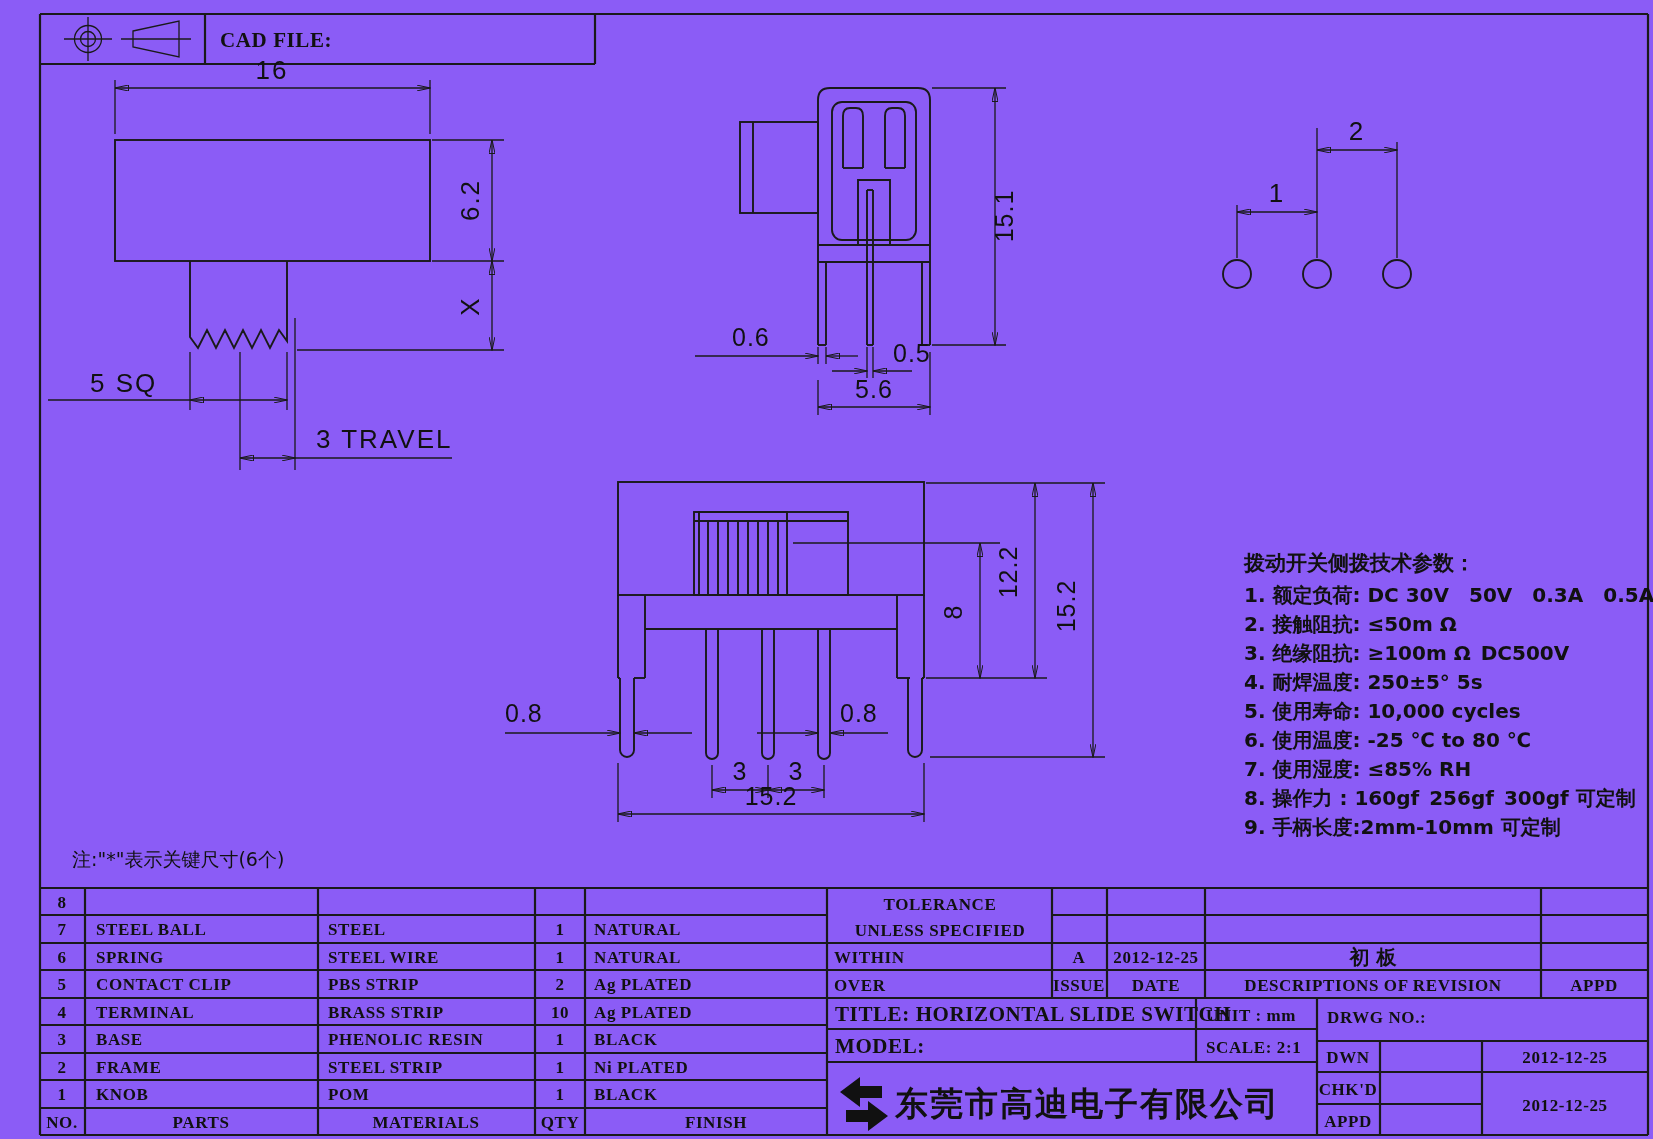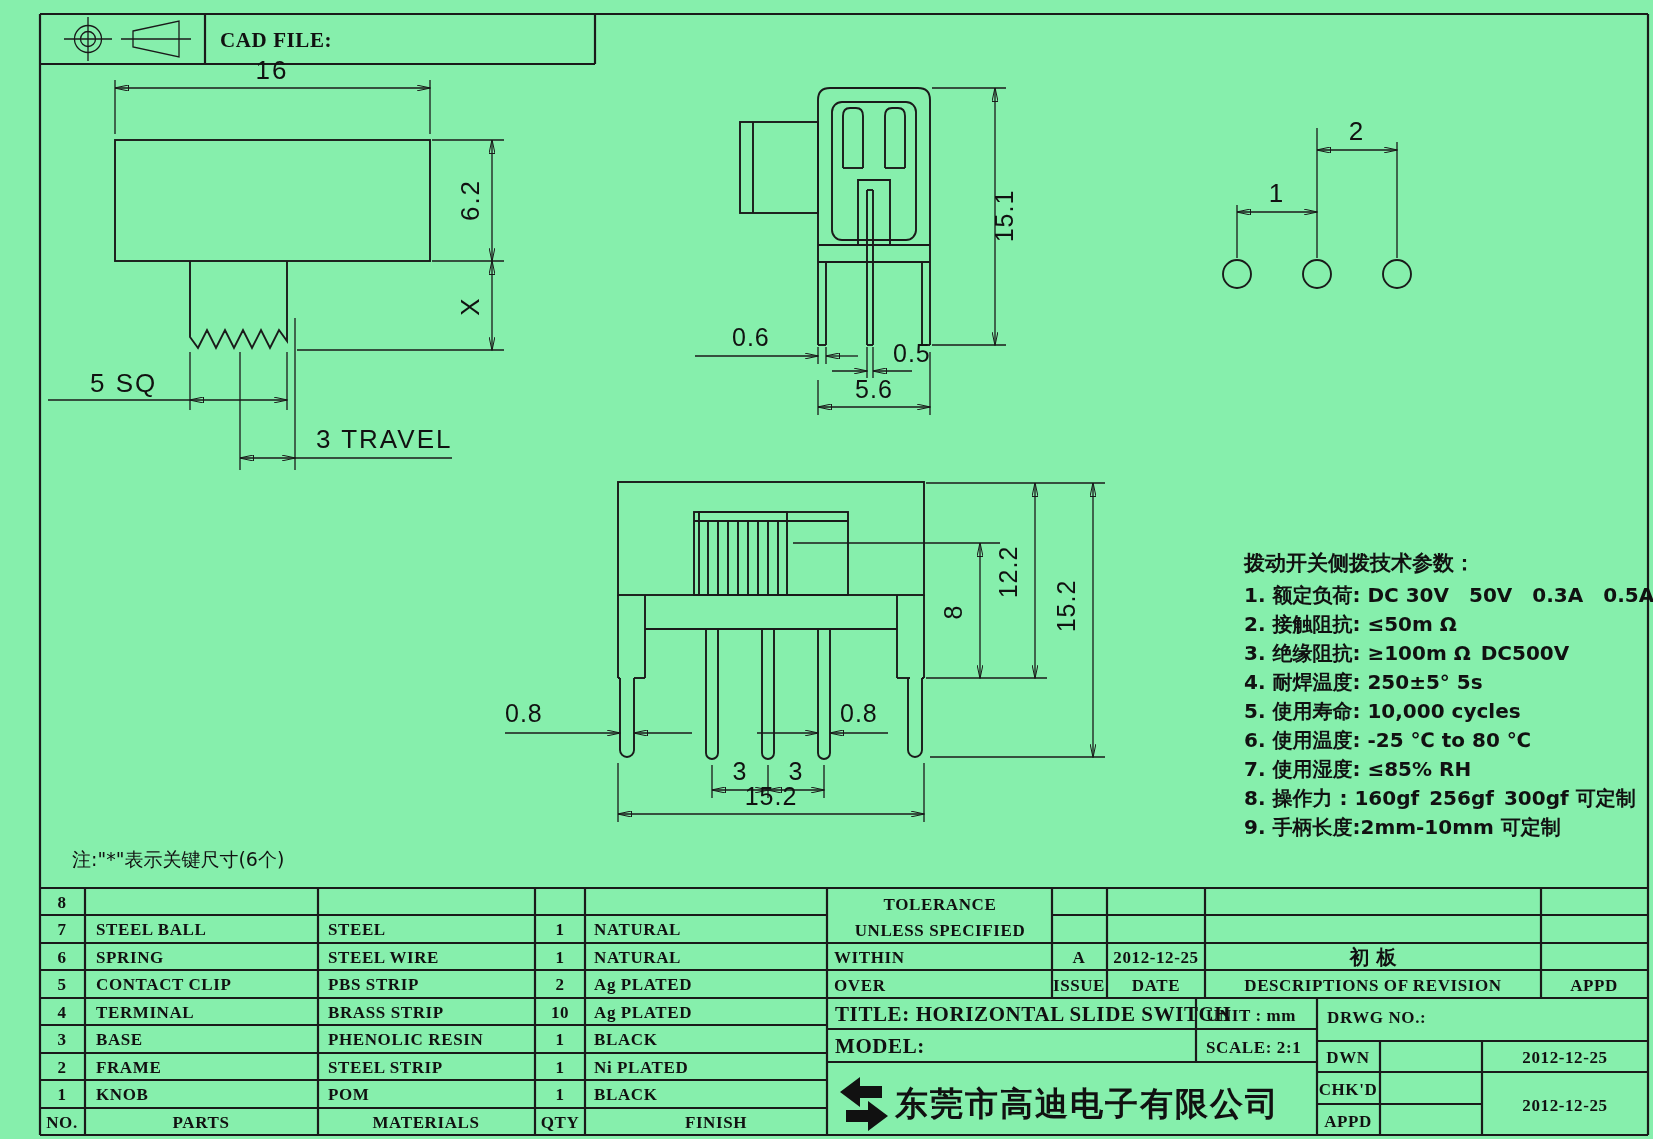--- a/index.html
+++ b/index.html
@@ -1,16 +1,16 @@
 <!DOCTYPE html>
 <html><head>
 <meta charset="utf-8">
 <style>
   html,body{margin:0;padding:0;background:#e8e8e8;}
-  #page{position:relative;width:1653px;height:1139px;background:#86efac;margin:0 auto;
+  #page{position:relative;width:1653px;height:1139px;background:#8b5cf6;margin:0 auto;
         font-family:"Liberation Sans",sans-serif;color:#111;}
   svg{position:absolute;left:0;top:0;}
   svg line, svg rect, svg path, svg polyline, svg polygon, svg circle{stroke:#1a1a1a;fill:none;}
   .fr{stroke-width:2.2;}
   .obj{stroke-width:1.9;}
   .thin{stroke-width:1.3;}
   .dim{font:25px "Liberation Sans",sans-serif;letter-spacing:1px;fill:#111;stroke:none;}
   .dimb{font:26px "Liberation Sans",sans-serif;letter-spacing:2px;fill:#111;stroke:none;}
   .ts{font:bold 17px "Liberation Serif",serif;letter-spacing:0.6px;fill:#111;stroke:none;}
   .tsb{font:bold 21px "Liberation Serif",serif;letter-spacing:0.6px;fill:#111;stroke:none;}

